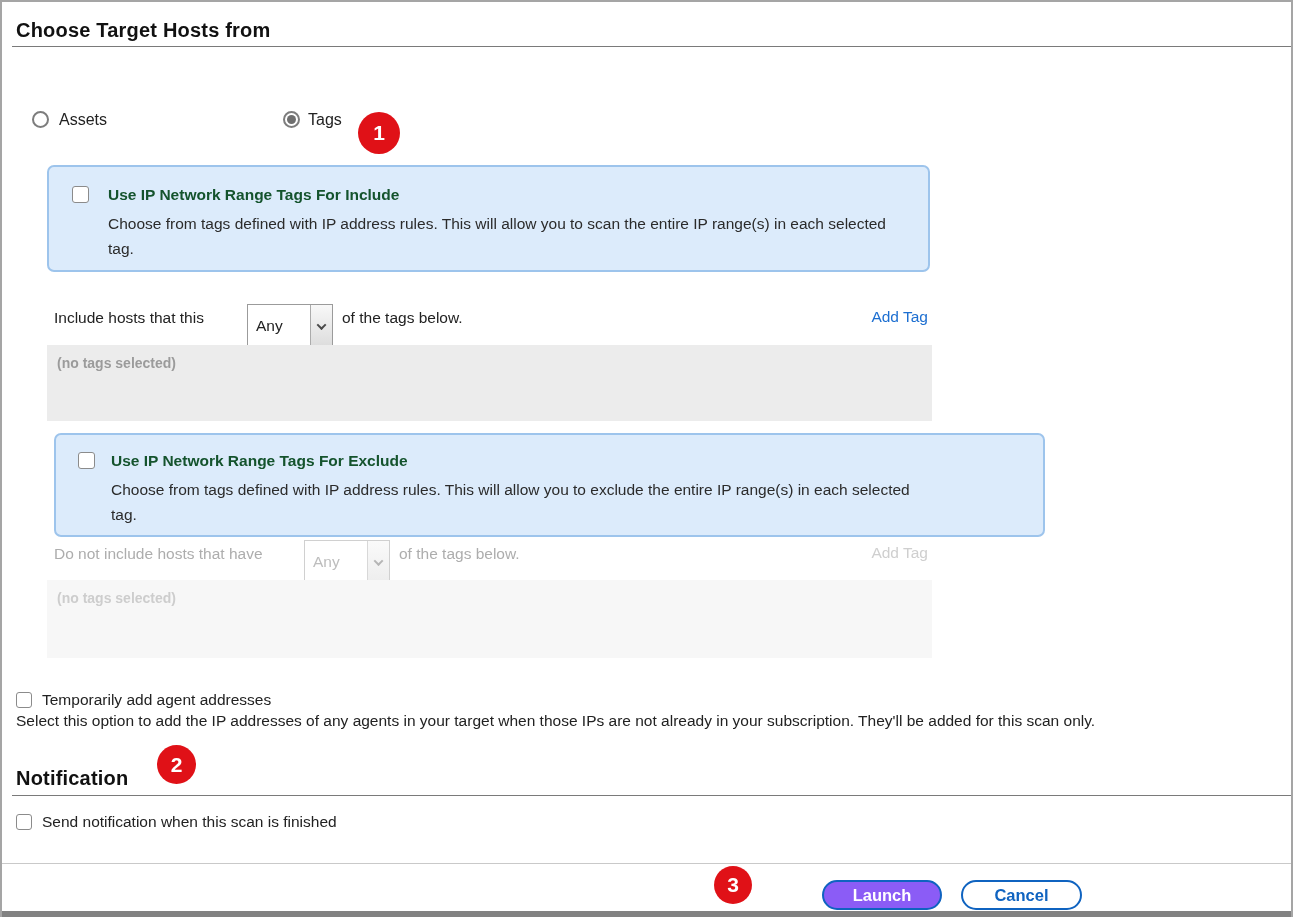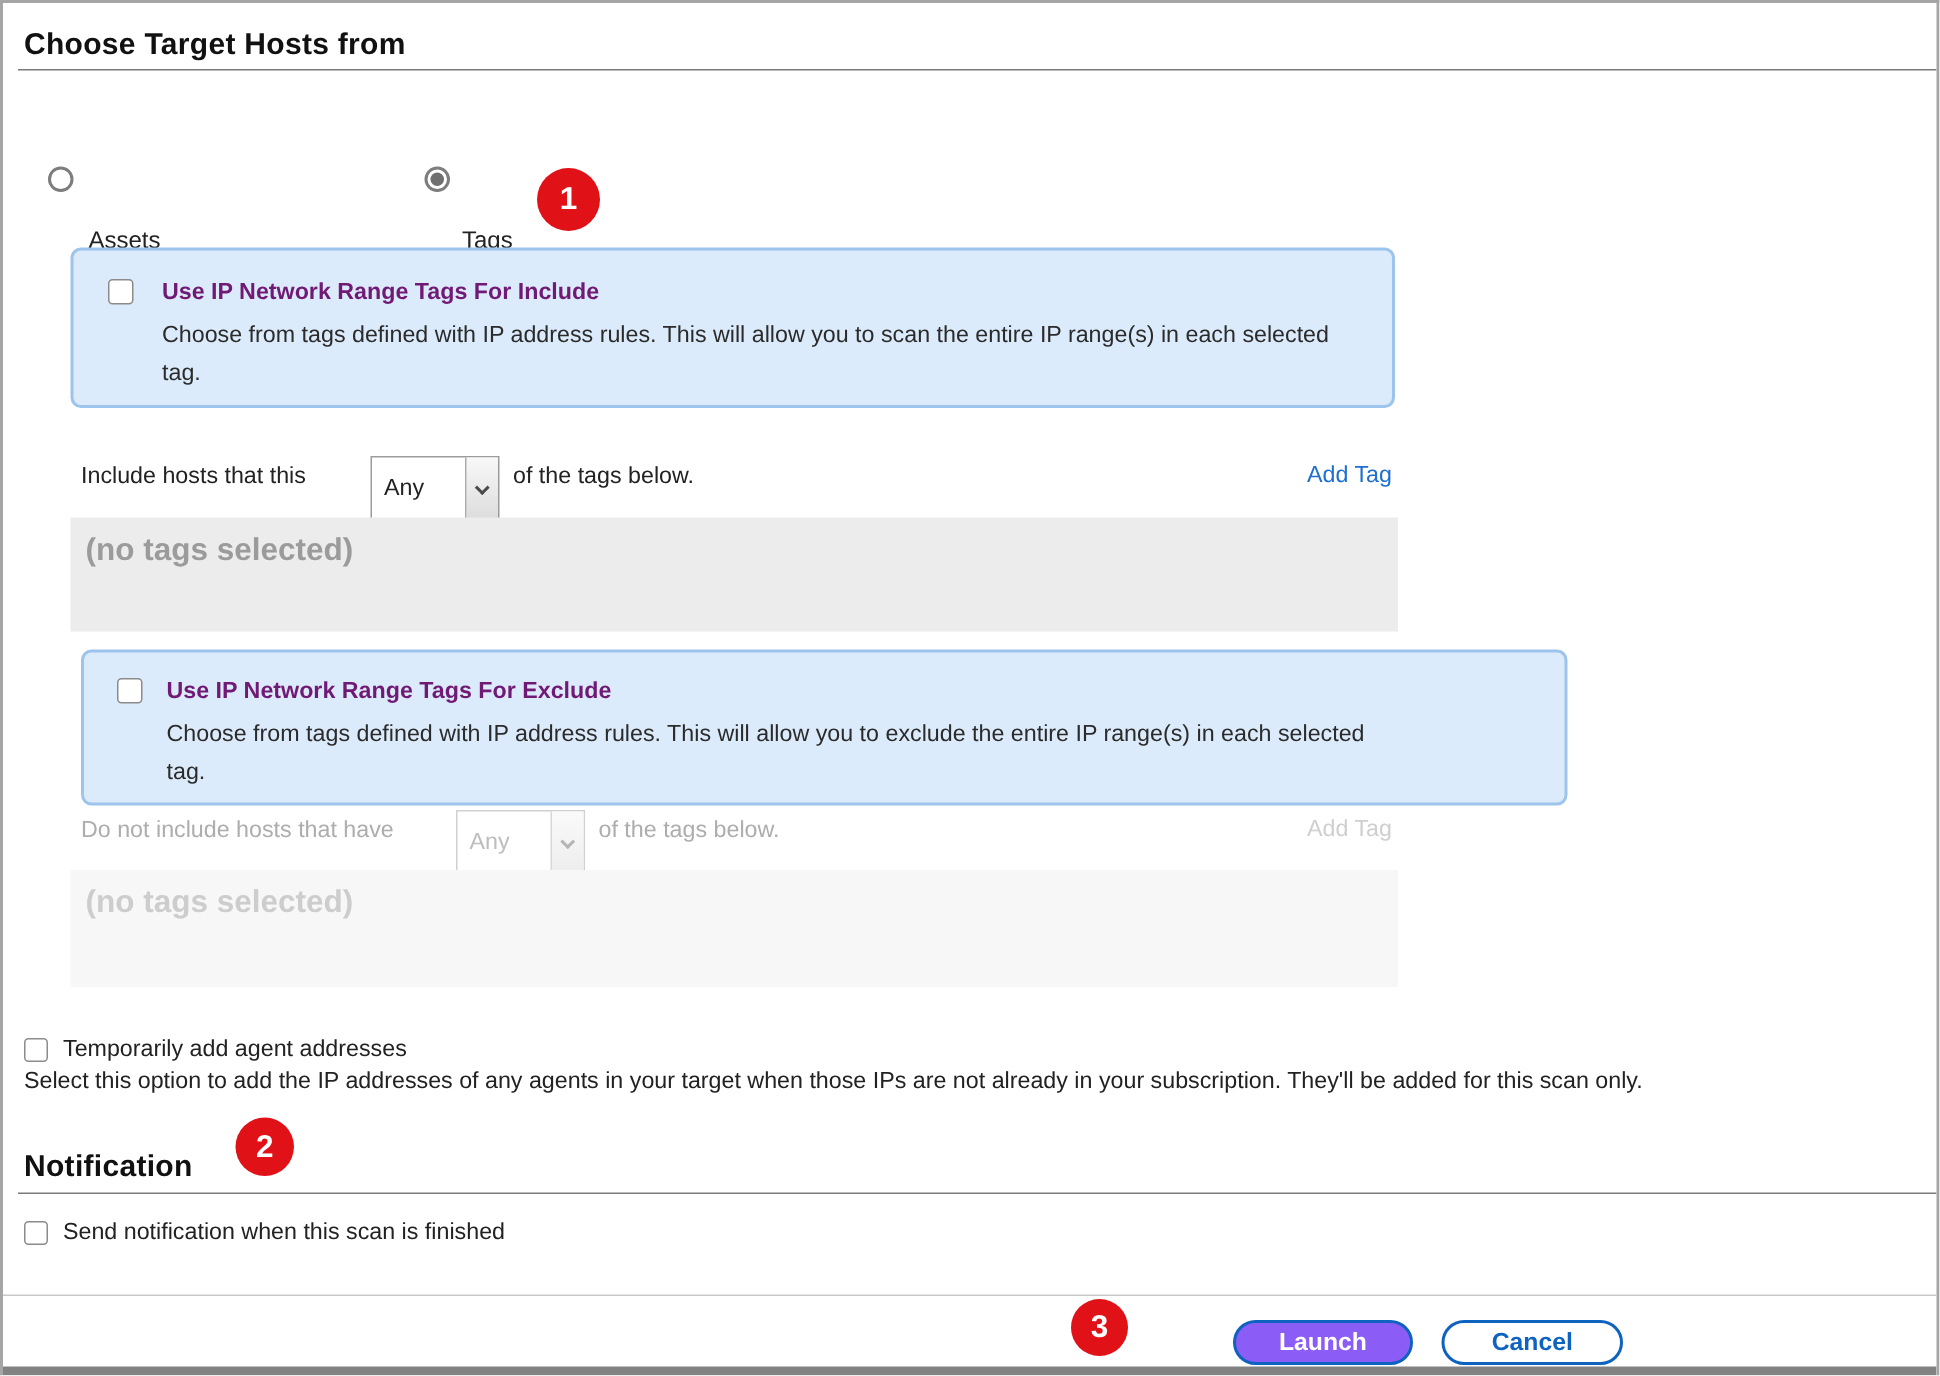--- a/index.html
+++ b/index.html
@@ -42,21 +42,21 @@
     align-items: center;
     justify-content: center;
   }
   .radio .dot {
     width: 9px; height: 9px;
     border-radius: 50%;
     background: #6f6f6f;
     display: none;
   }
   .radio.selected .dot { display: block; }
-  .radio-label { font-size: 16px; color: #222222; margin-top: 41px; }
+  .radio-label { font-size: 16px; color: #222222; }
 
   
   .annot {
     border-radius: 50%;
     background: #e01117;
     color: #ffffff;
     font-weight: bold;
     display: flex;
     align-items: center;
     justify-content: center;
@@ -65,21 +65,21 @@
 
   
   .blue-panel {
     background: #dcebfb;
     border: 2px solid #9dc4ec;
     border-radius: 7px;
   }
   .panel-title {
     font-size: 15.5px;
     font-weight: bold;
-    color: #701a75;
+    color: #14532d;
   }
   .panel-desc {
     font-size: 15.5px;
     color: #2b2b2b;
     line-height: 25px;
   }
 
   
   .checkbox {
     width: 17px; height: 17px;
@@ -127,21 +127,21 @@
   }
   .combo.disabled .chevron { border-color: #b5b5b5; }
 
   .link { font-size: 15.5px; color: #1d6fd1; cursor: pointer; }
   .link.disabled { color: #cfcfcf; cursor: default; }
 
   .tags-box {
     background: #ececec;
   }
   .tags-box .empty-label {
-    font-size: 21px;
+    font-size: 14px;
     font-weight: bold;
     color: #9b9b9b;
     padding: 10px 0 0 10px;
   }
   .tags-box.disabled { background: #f7f7f7; }
   .tags-box.disabled .empty-label { color: #cdcdcd; }
 
   .muted { color: #adadad; }
 
   .footer-sep { border-top: 1px solid #c9c9c9; height: 0; }

